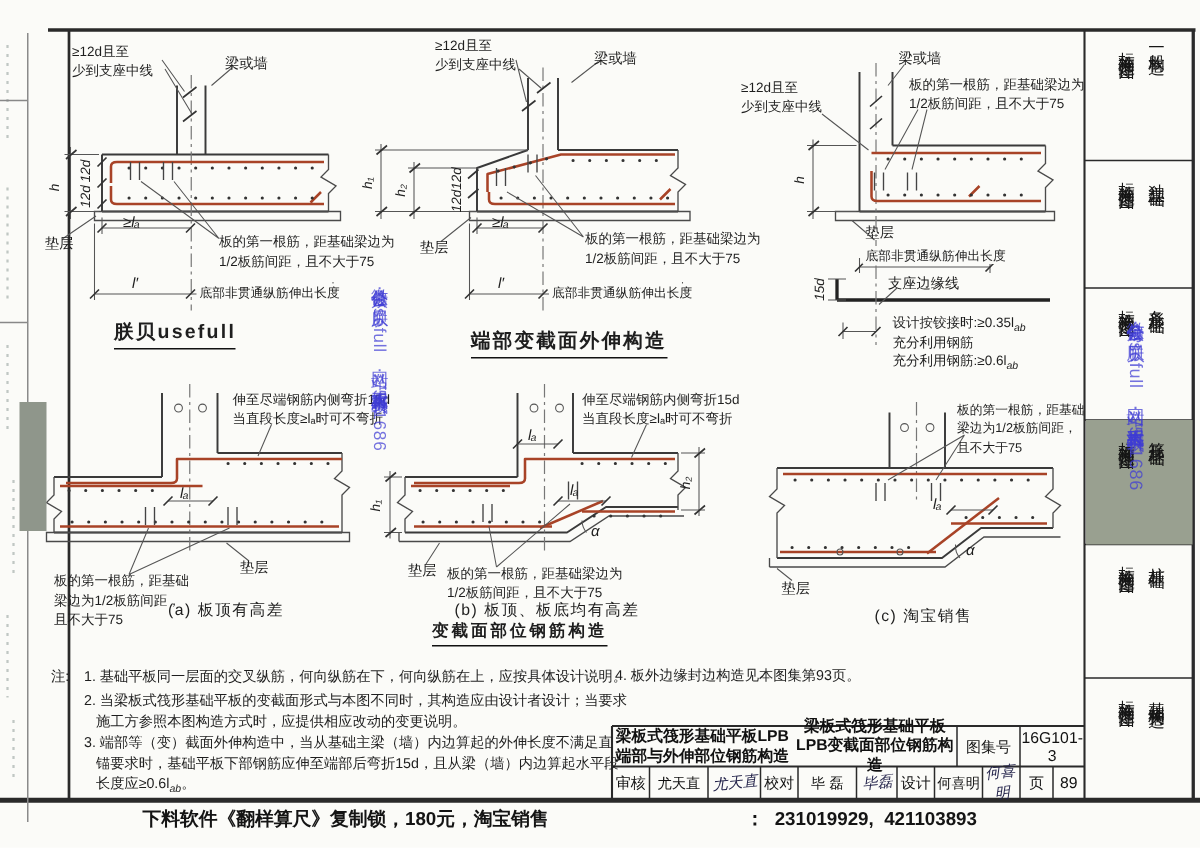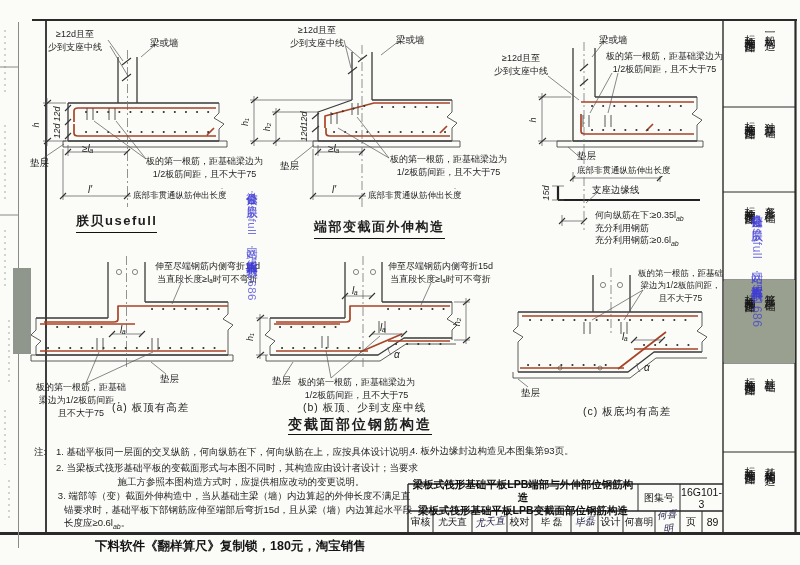--- a/index.html
+++ b/index.html
@@ -10,26 +10,26 @@
   .k2{stroke:#4a4a4a;stroke-width:.9;fill:none}
   .r{stroke:#a84327;stroke-width:1.7;fill:none;stroke-linejoin:round}
   .t{stroke:#555;stroke-width:.7;fill:none}
   .c{stroke:#777;stroke-width:.8;fill:none;stroke-dasharray:9 3 2 3}
   .tk{stroke:#333;stroke-width:1.1}
   .dot{stroke:#333;stroke-width:2;stroke-dasharray:.1 11;stroke-linecap:round;fill:none}
   .m{stroke:#444;stroke-width:.9}
   .hv{stroke:#222;stroke-width:2.2;fill:none}
   .fr{stroke:#2a2a2a;fill:none}
   .dv{font:italic 9px "Liberation Sans",sans-serif;fill:#222;text-anchor:middle}
-  .L{position:absolute;z-index:2;font:9px/1.45 "Liberation Sans",sans-serif;color:#1e1e1e;white-space:pre;text-align:center;}
+  .L{position:absolute;z-index:2;font:9px/1.45 "Liberation Sans",sans-serif;color:#1e1e1e;white-space:pre;}
   .f85{font-size:8.5px}.f95{font-size:9.5px}.f10{font-size:10px}
   .it{font-style:italic;font-size:10px}
   .cap{font-size:10.5px;letter-spacing:1px}
   .ttl{font-weight:bold;font-size:13px;border-bottom:1.5px solid #111;padding-bottom:1px;letter-spacing:1.5px}
-  .ttl2{font-weight:bold;font-size:14px;border-bottom:1.5px solid #111;letter-spacing:2px}
+  .ttl2{font-weight:bold;font-size:11px;border-bottom:1.5px solid #111;letter-spacing:2px}
   .bgw{background:#fbfbf8;padding:0 2px}
   .sb{font-size:7px;font-style:italic}
   .wm{position:absolute;z-index:5;writing-mode:vertical-rl;font-size:11.5px;letter-spacing:.5px;
       color:rgba(63,60,212,.72);white-space:nowrap}
   .cell{position:absolute;z-index:2;display:flex;align-items:center;justify-content:center;
         color:#111;text-align:center}
   .sig{font:italic 10px "Liberation Serif",serif;color:#23234a;transform:rotate(-6deg)}
   .tab{position:absolute;left:724px;width:71px;z-index:2;display:flex;flex-direction:row;
        justify-content:center;gap:5px;padding-top:6px;box-sizing:border-box}
   .tab .vt{writing-mode:vertical-rl;text-orientation:upright;font-size:11px;letter-spacing:1.5px;color:#161616}
@@ -225,62 +225,62 @@
 <div class="L ttl" style="left:314px;top:218px">端部变截面外伸构造</div>
 
 <div class="L f95" style="left:599px;top:33px">梁或墙</div>
 <div class="L" style="left:494px;top:52px">≥12d且至
 少到支座中线</div>
 <div class="L" style="left:606px;top:50px">板的第一根筋，距基础梁边为
 1/2板筋间距，且不大于75</div>
 <div class="L f95" style="left:577px;top:149px">垫层</div>
 <div class="L f85 bgw" style="left:575px;top:164px">底部非贯通纵筋伸出长度</div>
 <div class="L f95" style="left:592px;top:183px">支座边缘线</div>
-<div class="L" style="left:595px;top:209px;font-size:9px"><span>何向纵筋在下:≥0.35l</span><sub class="sb">ab</sub></div>
+<div class="L" style="left:595px;top:209px;font-size:9px"><span>设计按铰接时:≥0.35l</span><sub class="sb">ab</sub></div>
 <div class="L" style="left:595px;top:222px">充分利用钢筋</div>
 <div class="L" style="left:595px;top:234px;font-size:9px"><span>充分利用钢筋:≥0.6l</span><sub class="sb">ab</sub></div>
 
 <div class="L" style="left:155px;top:260px">伸至尽端钢筋内侧弯折15d
 当直段长度≥lₐ时可不弯折</div>
 <div class="L it" style="left:120px;top:323px">lₐ</div>
 <div class="L" style="left:36px;top:381px">板的第一根筋，距基础
 梁边为1/2板筋间距，
 且不大于75</div>
 <div class="L f95" style="left:160px;top:372px">垫层</div>
 <div class="L cap" style="left:112px;top:400px">(a) 板顶有高差</div>
 
 <div class="L" style="left:388px;top:260px">伸至尽端钢筋内侧弯折15d
 当直段长度≥lₐ时可不弯折</div>
 <div class="L it" style="left:352px;top:284px">lₐ</div>
 <div class="L it" style="left:380px;top:321px">lₐ</div>
 <div class="L it" style="left:394px;top:348px">α</div>
 <div class="L f95" style="left:272px;top:374px">垫层</div>
 <div class="L" style="left:298px;top:376px">板的第一根筋，距基础梁边为
 1/2板筋间距，且不大于75</div>
-<div class="L cap" style="left:303px;top:400px">(b) 板顶、少到支座中线</div>
+<div class="L cap" style="left:303px;top:400px">(b) 板顶、板底均有高差</div>
 <div class="L ttl2" style="left:288px;top:414px">变截面部位钢筋构造</div>
 
 <div class="L f85" style="left:638px;top:267px">板的第一根筋，距基础
 梁边为1/2板筋间距，
 且不大于75</div>
 <div class="L it" style="left:622px;top:330px">lₐ</div>
 <div class="L it" style="left:644px;top:361px">α</div>
 <div class="L f95" style="left:521px;top:386px">垫层</div>
-<div class="L cap" style="left:583px;top:404px">(c) 板底均有高差</div>
+<div class="L cap" style="left:583px;top:404px">(c) 淘宝销售</div>
 
 <div class="L f95" style="left:34px;top:445px">注:</div>
 <div class="L f95" style="left:56px;top:445px">1. 基础平板同一层面的交叉纵筋，何向纵筋在下，何向纵筋在上，应按具体设计说明。</div>
 <div class="L f95" style="left:56px;top:461px">2. 当梁板式筏形基础平板的变截面形式与本图不同时，其构造应由设计者设计；当要求
    施工方参照本图构造方式时，应提供相应改动的变更说明。</div>
 <div class="L f95" style="left:56px;top:489px">3. 端部等（变）截面外伸构造中，当从基础主梁（墙）内边算起的外伸长度不满足直
    锚要求时，基础平板下部钢筋应伸至端部后弯折15d，且从梁（墙）内边算起水平段</div>
 <div class="L f95" style="left:56px;top:516px"><span>   长度应≥0.6l</span><sub class="sb">ab</sub><span>。</span></div>
 <div class="L f95" style="left:410px;top:444px">4. 板外边缘封边构造见本图集第93页。</div>
 
-<div class="cell" style="left:408px;top:484px;width:230px;height:27px;flex-direction:column;font-weight:bold;font-size:10.5px;line-height:13px">
+<div class="cell" style="left:408px;top:484px;width:230px;height:27px;flex-direction:row;font-weight:bold;font-size:10.5px;line-height:13px">
   <div>梁板式筏形基础平板LPB端部与外伸部位钢筋构造</div>
   <div>梁板式筏形基础平板LPB变截面部位钢筋构造</div>
 </div>
 <div class="cell f10" style="left:638px;top:484px;width:42px;height:27px">图集号</div>
 <div class="cell" style="left:680px;top:484px;width:43px;height:27px;font-size:10.5px">16G101-3</div>
 <div class="cell f10" style="left:408px;top:511px;width:25px;height:22px">审核</div>
 <div class="cell f95" style="left:433px;top:511px;width:39px;height:22px">尤天直</div>
 <div class="cell" style="left:472px;top:511px;width:35px;height:22px">
       <span class="sig">尤天直</span>
     </div>
@@ -319,14 +319,15 @@
 </div>
 <div class="tab" style="top:452px;height:81px">
   <span class="vt">标准构造详图</span>
   <span class="vt">基础相关构造</span>
 </div>
 
 <div class="edgeblock" style="left:13px;top:268px;width:18px;height:86px"></div>
 <div class="wm" style="left:244px;top:183px">微信公众号：朕贝usefull 网站：大禹工程资料下载/521686</div>
 <div class="wm" style="left:748px;top:205px;font-size:12px">微信公众号：朕贝usefull 网站：大禹工程资料下载/521686</div>
 <div class="footer" style="left:95px;top:538px">下料软件《翻样算尺》复制锁，180元，淘宝销售</div>
+<div class="footer" style="left:497px;top:538px">：  231019929,  421103893</div>
 
 </div>
 
 </body></html>

